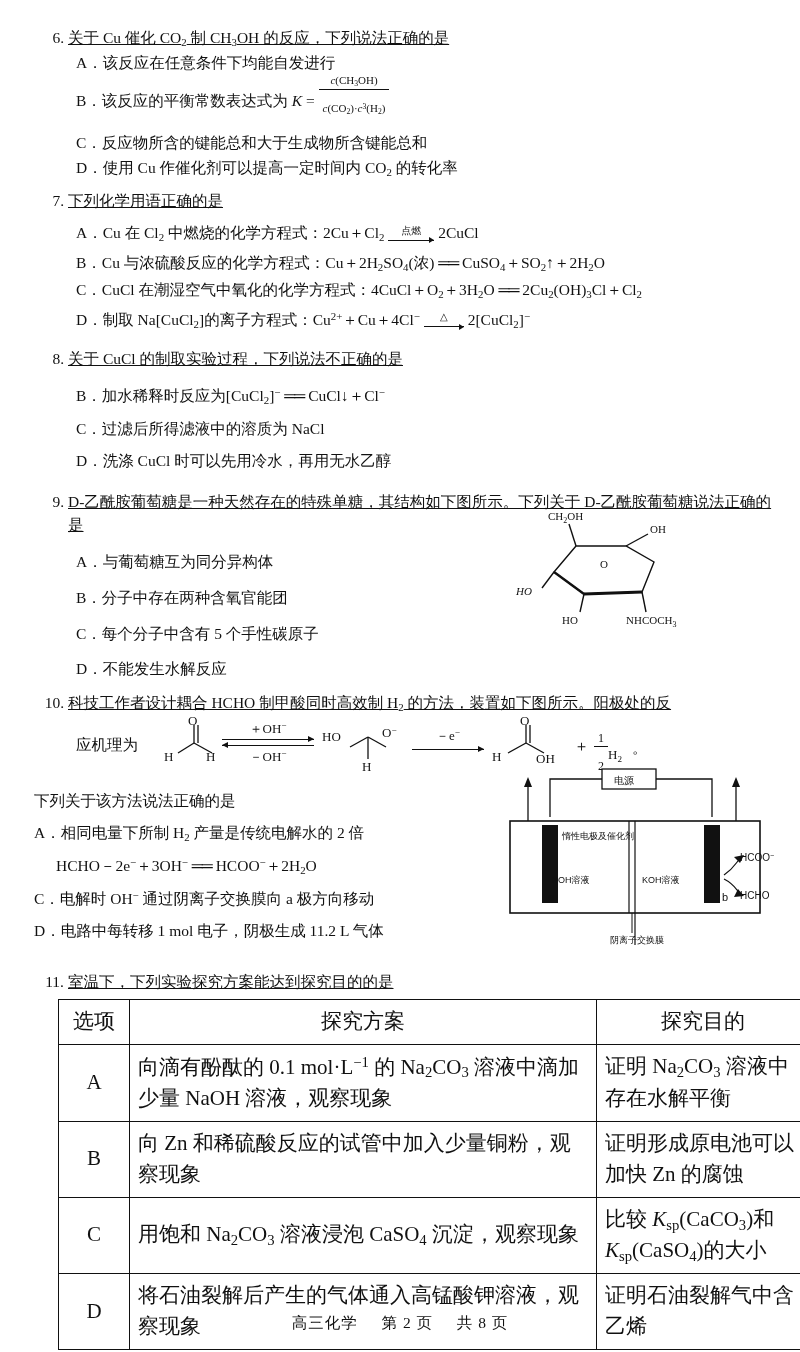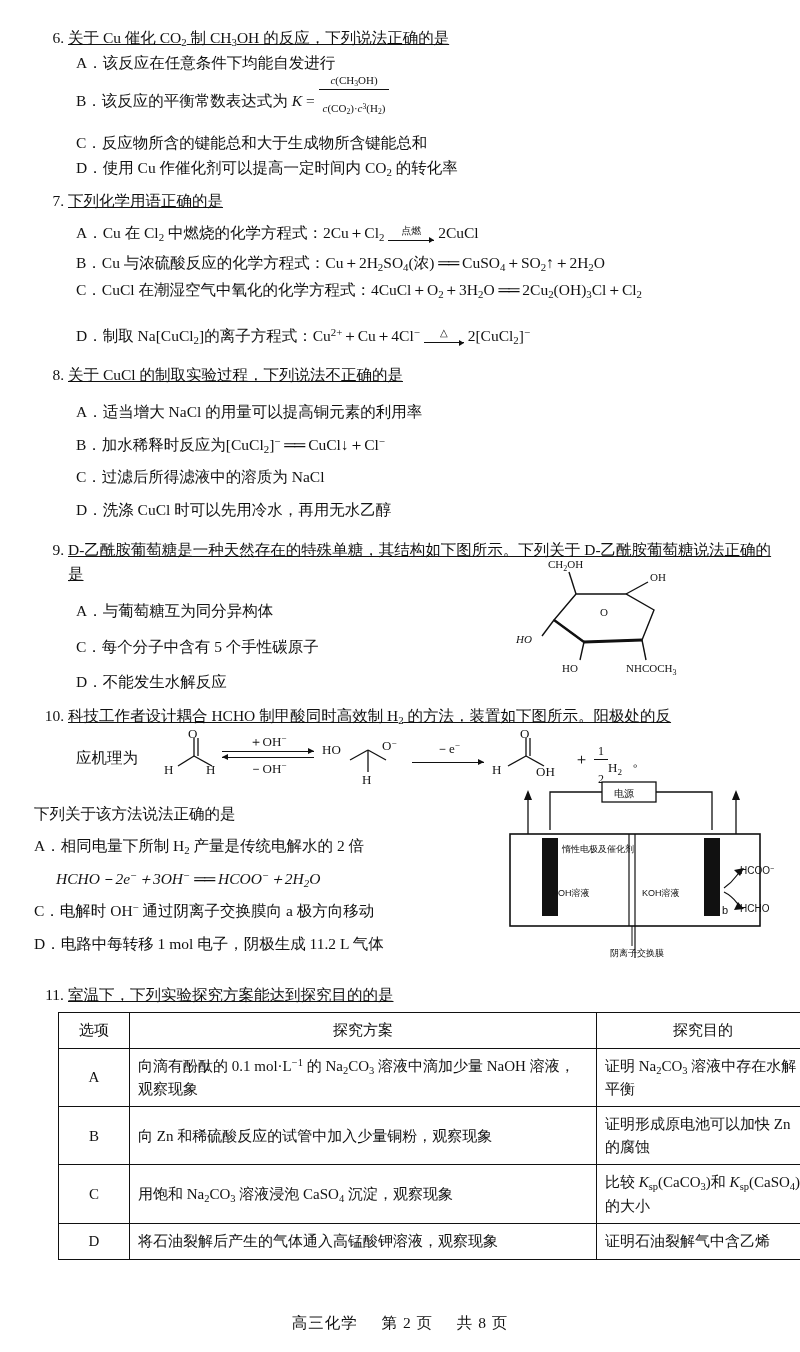--- a/index.html
+++ b/index.html
@@ -46,21 +46,21 @@
   .sugar { position:absolute; right:10px; top:10px; width:250px; height:130px; }
 
   
   .mech { margin-left:42px; position:relative; height:62px; }
 
   
   .device { position:absolute; right:-6px; top:0px; width:290px; height:200px; }
 
   
   table.q11 { border-collapse:collapse; width:700px; margin-left:24px; margin-top:6px; table-layout:fixed; }
-  table.q11 th, table.q11 td { border:1px solid #111; padding:6px 8px; font-size:15px; vertical-align:middle; line-height:1.5; }
+  table.q11 th, table.q11 td { border:1px solid #111; padding:6px 8px; font-size:21px; vertical-align:middle; line-height:1.5; }
   table.q11 th { text-align:center; font-weight:normal; }
   .c-opt { width:54px; text-align:center; }
   .c-plan { width:450px; }
   .c-goal { width:196px; }
 
   .footer { position:absolute; left:0; bottom:18px; width:800px; text-align:center; font-size:15.5px; letter-spacing:1px; }
   .footer .sp { display:inline-block; width:14px; }
 </style>
 </head>
 <body>
@@ -99,50 +99,50 @@
           <span class="lbl">点燃</span><span class="bar"></span>
         </span>
         2CuCl
       </div>
       <div class="opt">
         B．Cu 与浓硫酸反应的化学方程式：Cu＋2H<sub>2</sub>SO<sub>4</sub>(浓) <span class="eqarrow">══</span> CuSO<sub>4</sub>＋SO<sub>2</sub>↑＋2H<sub>2</sub>O
       </div>
       <div class="opt">
         C．CuCl 在潮湿空气中氧化的化学方程式：4CuCl＋O<sub>2</sub>＋3H<sub>2</sub>O <span class="eqarrow">══</span> 2Cu<sub>2</sub>(OH)<sub>3</sub>Cl＋Cl<sub>2</sub>
       </div>
-      <div class="opt" style="line-height:2.2;margin-top:16px;">
+      <div class="opt" style="line-height:2.2;">
         D．制取 Na[CuCl<sub>2</sub>]的离子方程式：Cu<sup>2+</sup>＋Cu＋4Cl<sup>−</sup>
         <span class="arrow" style="min-width:40px;">
           <span class="lbl">△</span><span class="bar"></span>
         </span>
         2[CuCl<sub>2</sub>]<sup>−</sup>
       </div>
     </div>
   </div>
 
   <div class="q" style="margin-top:10px;">
     <div class="qhead">
       <span class="qnum">8.</span>
       <span class="qtext">关于 CuCl 的制取实验过程，下列说法不正确的是</span>
     </div>
     <div class="opts" style="margin-top:10px;">
-      <div class="opt" style="line-height:2.1;">A．适当增大 NaCl 的用量可以提高铜元素的利用率</div>
       <div class="opt" style="line-height:2.1;">B．加水稀释时反应为[CuCl<sub>2</sub>]<sup>−</sup> <span class="eqarrow">══</span> CuCl↓＋Cl<sup>−</sup></div>
       <div class="opt" style="line-height:2.1;">C．过滤后所得滤液中的溶质为 NaCl</div>
       <div class="opt" style="line-height:2.1;">D．洗涤 CuCl 时可以先用冷水，再用无水乙醇</div>
     </div>
   </div>
 
   <div class="q" style="margin-top:12px; min-height:160px;">
     <div class="qhead">
       <span class="qnum">9.</span>
       <span class="qtext">D-乙酰胺葡萄糖是一种天然存在的特殊单糖，其结构如下图所示。下列关于 D-乙酰胺葡萄糖说法正确的是</span>
     </div>
     <div class="opts" style="margin-top:8px; width:420px;">
       <div class="opt" style="line-height:2.3;">A．与葡萄糖互为同分异构体</div>
+      <div class="opt" style="line-height:2.3;">B．分子中存在两种含氧官能团</div>
       <div class="opt" style="line-height:2.3;">C．每个分子中含有 5 个手性碳原子</div>
       <div class="opt" style="line-height:2.3;">D．不能发生水解反应</div>
     </div>
 
     <div class="sugar">
       <svg width="250" height="130" viewBox="0 0 250 130">
         <g stroke="#111" stroke-width="1.4" fill="none">
 
           <path d="M40,72 L62,46 L112,46 L140,62 L128,92 L70,94 Z"></path>
 
@@ -241,21 +241,21 @@
       <span style="position:absolute; left:498px; top:20px; font-size:15px;">＋</span>
       <span style="position:absolute; left:518px; top:12px; font-size:13px; text-align:center;">
         <span class="frac" style="font-size:12px; top:2px;"><span class="num">1</span><span class="den">2</span></span>H<sub>2</sub>
       </span>
       <span style="position:absolute; left:556px; top:22px; font-size:15px;">。</span>
     </div>
 
     <div style="margin-top:6px; width:400px;">
       <div class="opt" style="line-height:2.1;">下列关于该方法说法正确的是</div>
       <div class="opt" style="line-height:2.1;font-family:Liberation Serif, serif;">A．相同电量下所制 H<sub>2</sub> 产量是传统电解水的 2 倍</div>
-      <div class="opt" style="line-height:2.1; margin-left:22px;font-style:italic;">HCHO－2e<sup>−</sup>＋3OH<sup>−</sup> <span class="eqarrow">══</span> HCOO<sup>−</sup>＋2H<sub>2</sub>O</div>
+      <div class="opt" style="line-height:2.1; margin-left:22px;">HCHO－2e<sup>−</sup>＋3OH<sup>−</sup> <span class="eqarrow">══</span> HCOO<sup>−</sup>＋2H<sub>2</sub>O</div>
       <div class="opt" style="line-height:2.1;">C．电解时 OH<sup>−</sup> 通过阴离子交换膜向 a 极方向移动</div>
       <div class="opt" style="line-height:2.1;">D．电路中每转移 1 mol 电子，阴极生成 11.2 L 气体</div>
     </div>
 
     <div class="device" style="top:72px;">
       <svg width="290" height="200" viewBox="0 0 290 200">
 
         <rect x="112" y="6" width="54" height="20" fill="#fff" stroke="#111" stroke-width="1.3"></rect>
         <text x="124" y="21" font-family="Liberation Sans, sans-serif" font-size="10" fill="#111">电源</text>
 

